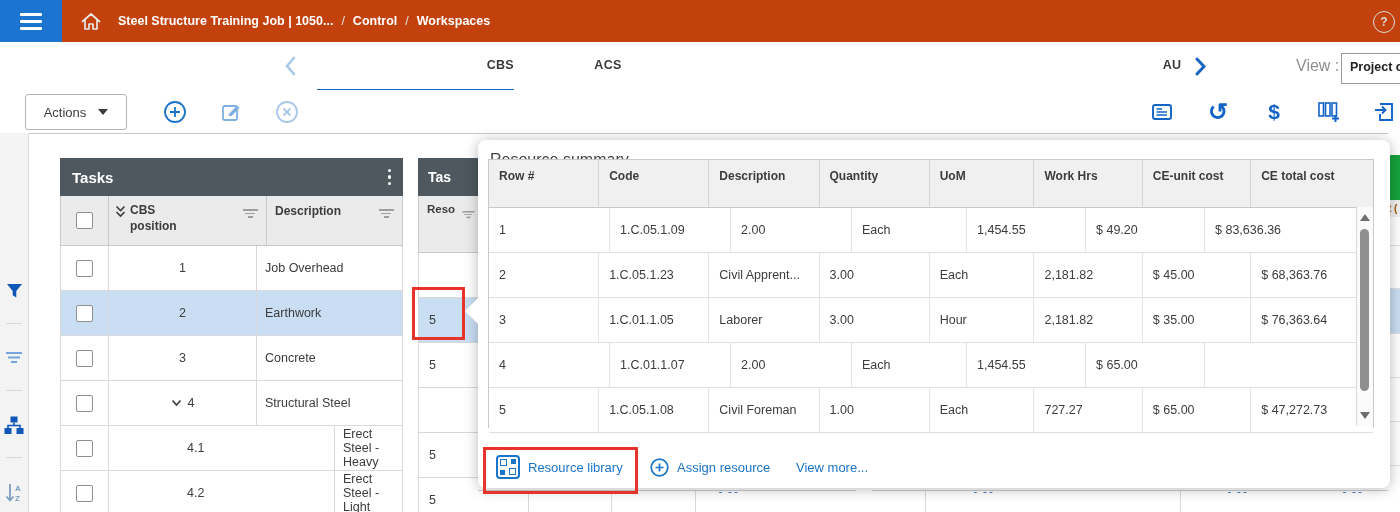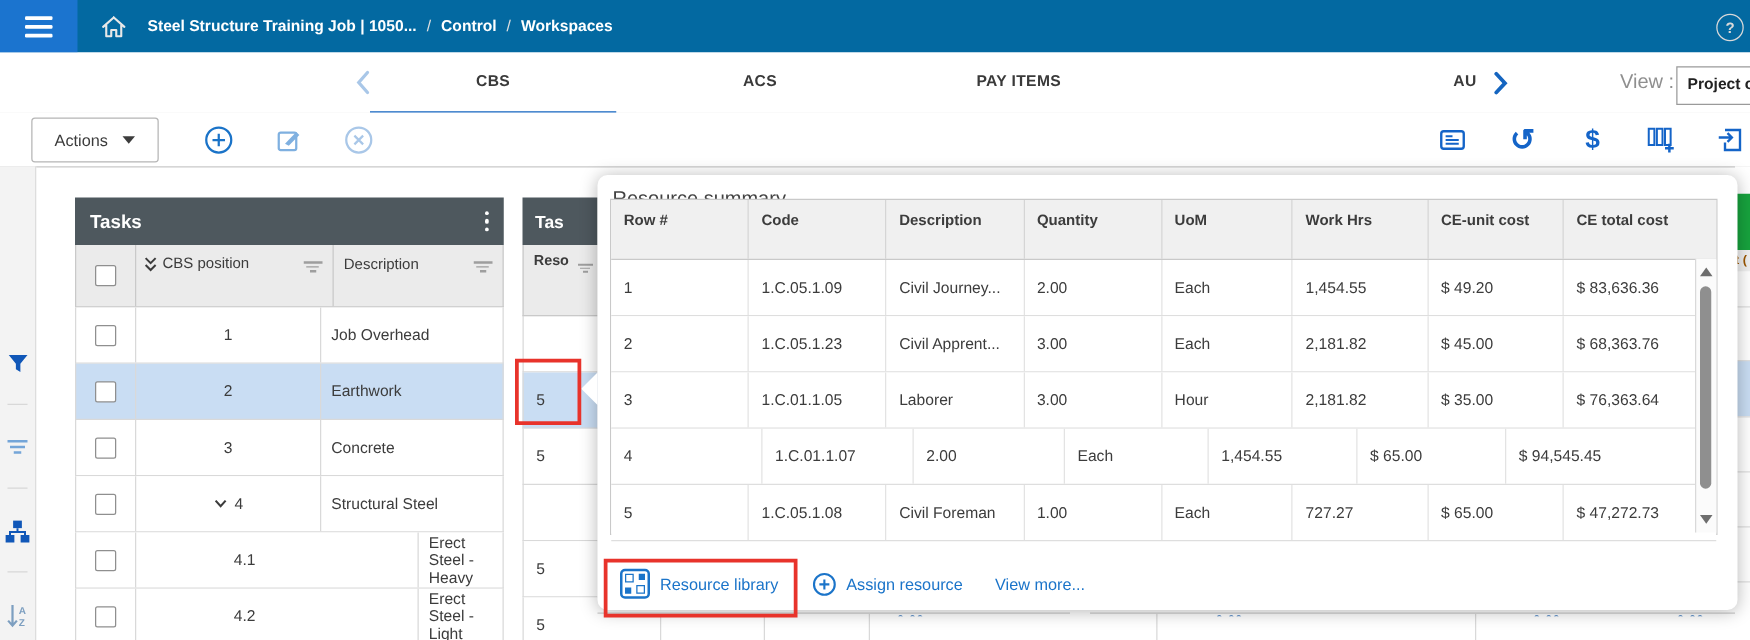--- a/index.html
+++ b/index.html
@@ -1,20 +1,20 @@
 <!DOCTYPE html>
 <html><head>
 <meta charset="utf-8">
 <style>
   html,body{margin:0;padding:0}
   body{width:1400px;height:512px;position:relative;overflow:hidden;background:#fff;
        font-family:"Liberation Sans",sans-serif;color:#3c3c3c;-webkit-font-smoothing:antialiased}
 
   
-  .topbar{position:absolute;left:0;top:0;width:1400px;height:42px;background:#0369a1}
+  .topbar{position:absolute;left:0;top:0;width:1400px;height:42px;background:#c2410c}
   .burger{position:absolute;left:0;top:0;width:62px;height:42px;background:#1b74cf;
           display:flex;flex-direction:column;justify-content:center;align-items:center;gap:4px;cursor:pointer}
   .burger i{display:block;width:22px;height:3px;background:#fff;border-radius:1px}
   .homebtn{position:absolute;left:70px;top:0;width:42px;height:42px;display:flex;align-items:center;justify-content:center;cursor:pointer}
   .crumbs{position:absolute;left:118px;top:0;height:42px;display:flex;align-items:center;
           color:#fff;font-size:12.5px;font-weight:bold}
   .crumb-sep{padding:0 8px;font-weight:normal;color:#e0e0e0}
   .helpbtn{position:absolute;left:1373px;top:11px;width:20px;height:20px;border:1.5px solid #d9d9d9;
            border-radius:50%;color:#d9d9d9;font-size:12px;font-weight:bold;display:flex;align-items:center;justify-content:center}
 
@@ -40,21 +40,21 @@
   .rail{position:absolute;left:0;top:133px;width:28px;height:379px;background:#f3f3f3;border-right:1px solid #ddd}
   .rail-icon{position:absolute;left:0;width:28px;height:24px;display:flex;align-items:center;justify-content:center;cursor:pointer}
   .rail-div{position:absolute;left:6px;width:16px;height:1px;background:#d8d8d8}
 
   
   .tasks{position:absolute;left:60px;top:158px;width:343px}
   .panel-head{height:38px;background:#4e585e;color:#fff;display:flex;align-items:center;justify-content:space-between;
               padding:0 12px;font-size:15px;font-weight:bold}
   .kebab{display:flex;flex-direction:column;gap:3px;cursor:pointer}
   .kebab i{width:3.5px;height:3.5px;background:#fff;border-radius:50%}
-  .t-colhead{display:flex;height:49px;background:#ebebeb;border:1px solid #c9c9c9;border-top:none;font-size:12px;font-weight:normal}
+  .t-colhead{display:flex;height:49px;background:#ebebeb;border:1px solid #c9c9c9;border-top:none;font-size:12px;font-weight:bold}
   .t-cell-check{width:47px;border-right:1px solid #c9c9c9;display:flex;align-items:center;justify-content:center}
   .t-cell-cbs{width:147px;border-right:1px solid #c9c9c9;position:relative;padding:7px 4px 0 6px;display:flex;gap:4px;line-height:1.3}
   .t-cell-desc{flex:1;position:relative;padding:8px 4px 0 8px}
   .fglyph{position:absolute;right:8px;top:13px;width:16px;height:10px}
   .fglyph i{display:block;height:1.5px;background:#9e9e9e;margin:0 auto 2px}
   .fglyph i:nth-child(1){width:15px}.fglyph i:nth-child(2){width:10px}.fglyph i:nth-child(3){width:5px}
   .checkbox{width:15px;height:15px;border:1.5px solid #8f8f8f;border-radius:2px;background:#fff;cursor:pointer}
   .t-row{display:flex;height:44px;background:#fff;border:1px solid #d9d9d9;border-top:none;font-size:12.5px}
   .t-row .t-cell-check{border-right:1px solid #d9d9d9}
   .t-row .c-cbs{width:147px;border-right:1px solid #d9d9d9;display:flex;align-items:center;justify-content:center;gap:6px}
@@ -138,23 +138,22 @@
   </div>
   <div class="helpbtn">?</div>
 </div>
 
 <div class="tabrow">
   <span class="chev" style="left:284px;top:14px">
     <svg width="12" height="20" viewBox="0 0 12 20">
         <polyline points="10,2 3,10 10,18" fill="none" stroke="#a9c7e8" stroke-width="2.6" stroke-linecap="round"></polyline>
       </svg>
   </span>
-  <div class="tab tab-active" style="left:296px;width:197px;text-align:center">CBS</div>
+  <div class="tab tab-active" style="left:317px;width:197px;text-align:right">CBS</div>
   <div class="tab" style="left:608px;transform:translateX(-50%)">ACS</div>
-  <div class="tab" style="left:815px;transform:translateX(-50%)">PAY ITEMS</div>
   <div class="tab" style="left:1172px;transform:translateX(-50%)">AU</div>
   <span class="chev" style="left:1194px;top:15px">
     <svg width="13" height="19" viewBox="0 0 13 19">
         <polyline points="3,2 10,9.5 3,17" fill="none" stroke="#1565c0" stroke-width="3" stroke-linecap="round"></polyline>
       </svg>
   </span>
   <div class="view-label">View :</div>
   <div class="view-box">Project c</div>
 </div>
 
@@ -414,21 +413,20 @@
       <div class="c3">Quantity</div>
       <div class="c4">UoM</div>
       <div class="c5">Work Hrs</div>
       <div class="c6">CE-unit cost</div>
       <div class="c7">CE total cost</div>
     </div>
 
     <div class="p-row">
       <div class="c0">1</div>
         <div class="c1">1.C.05.1.09</div>
-      <div class="c2">Civil Journey...</div>
         <div class="c3">2.00</div>
       <div class="c4">Each</div>
         <div class="c5">1,454.55</div>
       <div class="c6">$ 49.20</div>
         <div class="c7">$ 83,636.36</div>
     </div>
     <div class="p-row">
       <div class="c0">2</div>
         <div class="c1">1.C.05.1.23</div>
       <div class="c2">Civil Apprent...</div>
@@ -448,21 +446,20 @@
       <div class="c6">$ 35.00</div>
         <div class="c7">$ 76,363.64</div>
     </div>
     <div class="p-row">
       <div class="c0">4</div>
         <div class="c1">1.C.01.1.07</div>
         <div class="c3">2.00</div>
       <div class="c4">Each</div>
         <div class="c5">1,454.55</div>
       <div class="c6">$ 65.00</div>
-        <div class="c7">$ 94,545.45</div>
     </div>
     <div class="p-row">
       <div class="c0">5</div>
         <div class="c1">1.C.05.1.08</div>
       <div class="c2">Civil Foreman</div>
         <div class="c3">1.00</div>
       <div class="c4">Each</div>
         <div class="c5">727.27</div>
       <div class="c6">$ 65.00</div>
         <div class="c7">$ 47,272.73</div>

